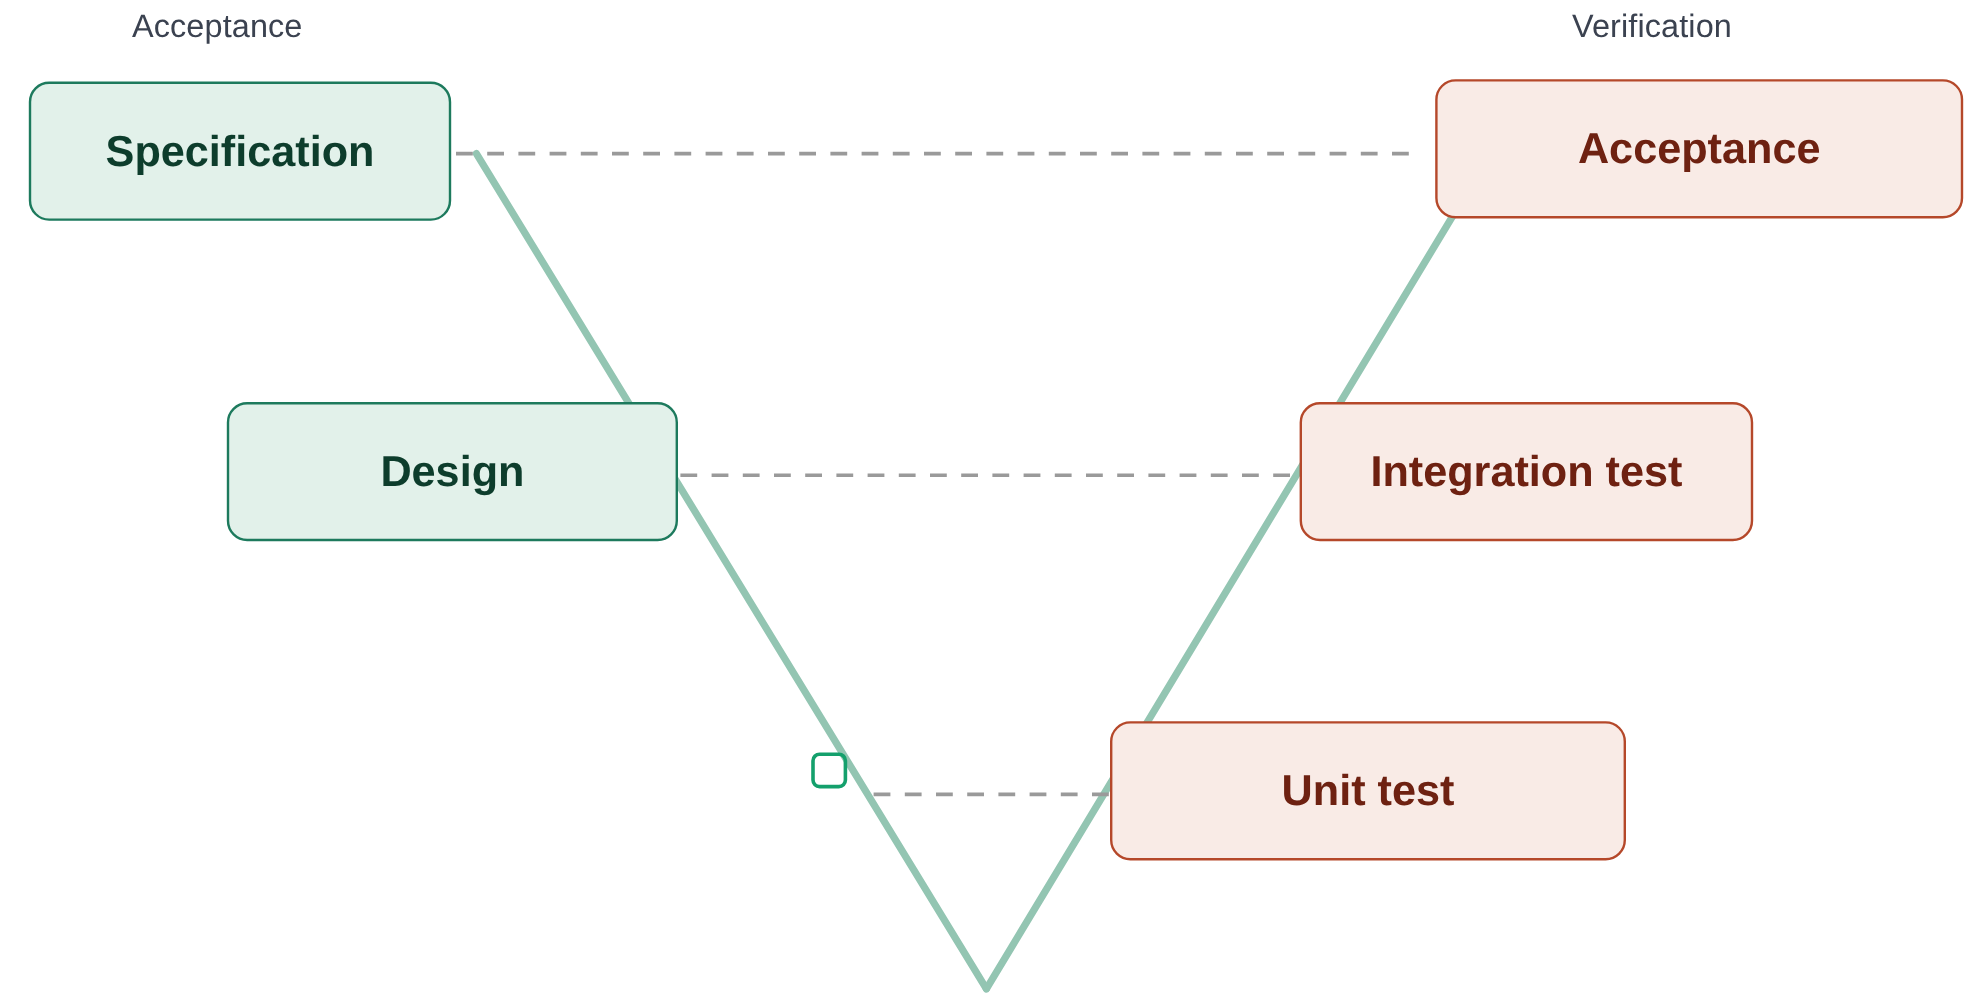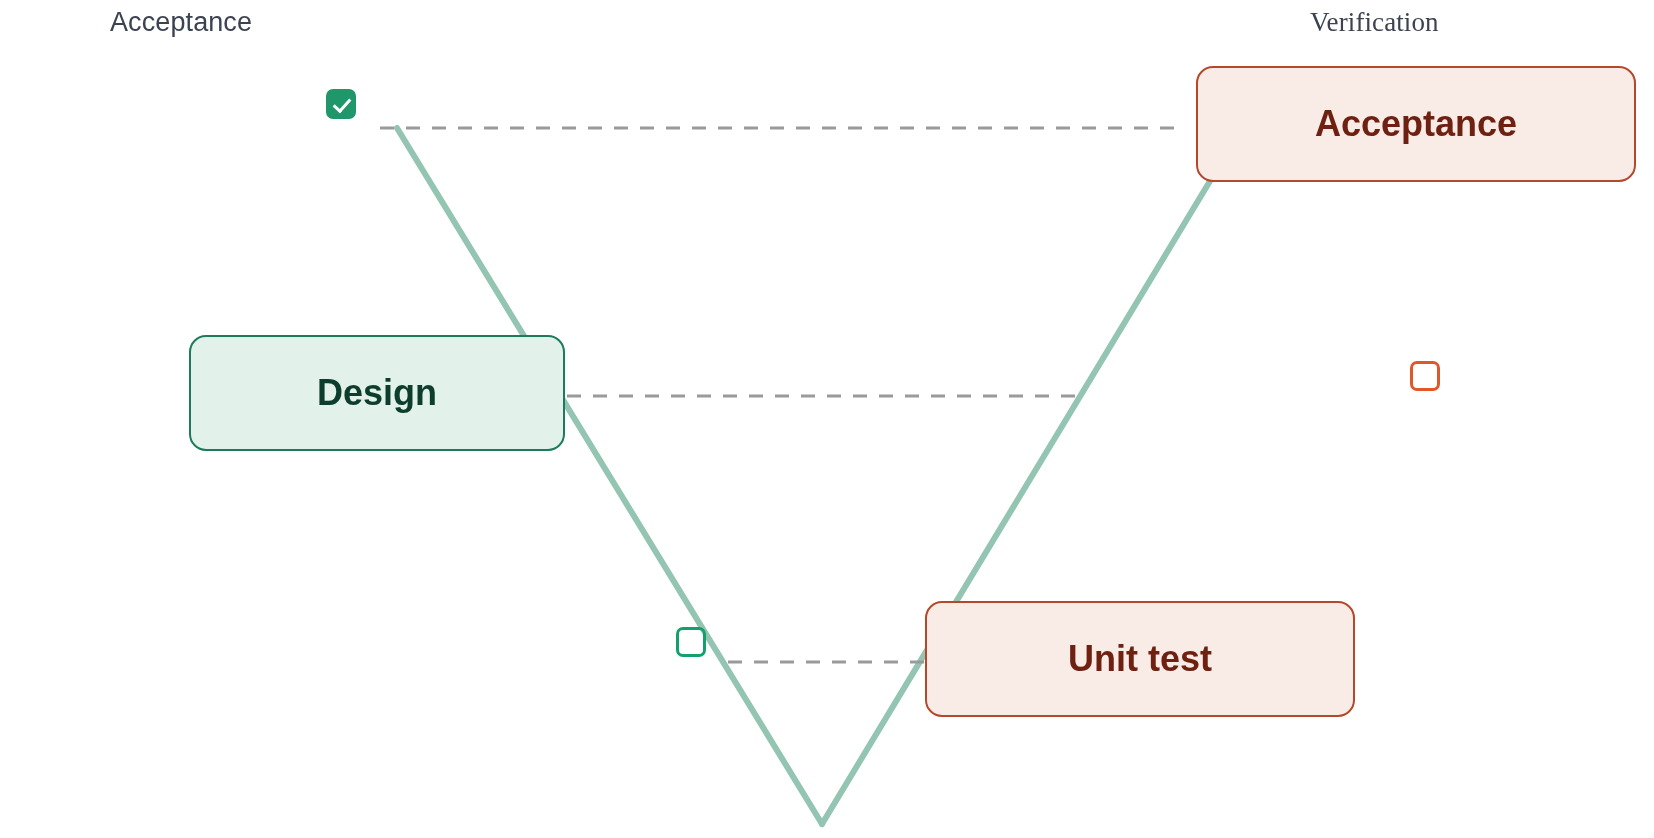--- a/index.html
+++ b/index.html
@@ -106,36 +106,42 @@
 
     <polyline points="822,824 1242,128" fill="none" stroke="#93c5b2" stroke-width="6" stroke-linecap="round" stroke-linejoin="round"></polyline>
 
     <line x1="380" y1="128" x2="1182" y2="128" stroke="#9a9a9a" stroke-width="3" stroke-dasharray="14 12"></line>
     <line x1="567" y1="396" x2="1085" y2="396" stroke="#9a9a9a" stroke-width="3" stroke-dasharray="14 12"></line>
     <line x1="728" y1="662" x2="927" y2="662" stroke="#9a9a9a" stroke-width="3" stroke-dasharray="14 12"></line>
   </svg>
 
   <div class="column-title" style="left:110px; top:7px;">Acceptance</div>
 
-  <div class="column-title" style="left:1310px; top:7px;font-family:Liberation Serif, serif;">Verification</div>
+  <div class="column-title" style="left:1310px; top:7px;">Verification</div>
 
+  <div class="node green" style="left:24px; top:68px; width:352px; height:116px;">
+    <span class="node-label">Specification</span>
+  </div>
   <div class="cbox checked-green" style="left:326px; top:89px;"></div>
 
   <div class="node green" style="left:189px; top:335px; width:376px; height:116px;">
     <span class="node-label">Design</span>
   </div>
   <div class="cbox checked-green" style="left:506px; top:358px;"></div>
 
   <div class="cbox empty-green" style="left:676px; top:627px;"></div>
 
   <div class="node pink" style="left:925px; top:601px; width:430px; height:116px;">
     <span class="node-label">Unit test</span>
   </div>
   <div class="cbox empty-orange" style="left:1244px; top:633px;"></div>
 
+  <div class="node pink" style="left:1083px; top:335px; width:378px; height:116px;">
+    <span class="node-label">Integration test</span>
+  </div>
   <div class="cbox empty-orange" style="left:1410px; top:361px;"></div>
 
   <div class="node pink" style="left:1180px; top:66px; width:440px; height:116px;margin-left:16px;">
     <span class="node-label">Acceptance</span>
   </div>
   <div class="cbox empty-orange" style="left:1566px; top:89px;"></div>
 
 </div>
 
 </body></html>

